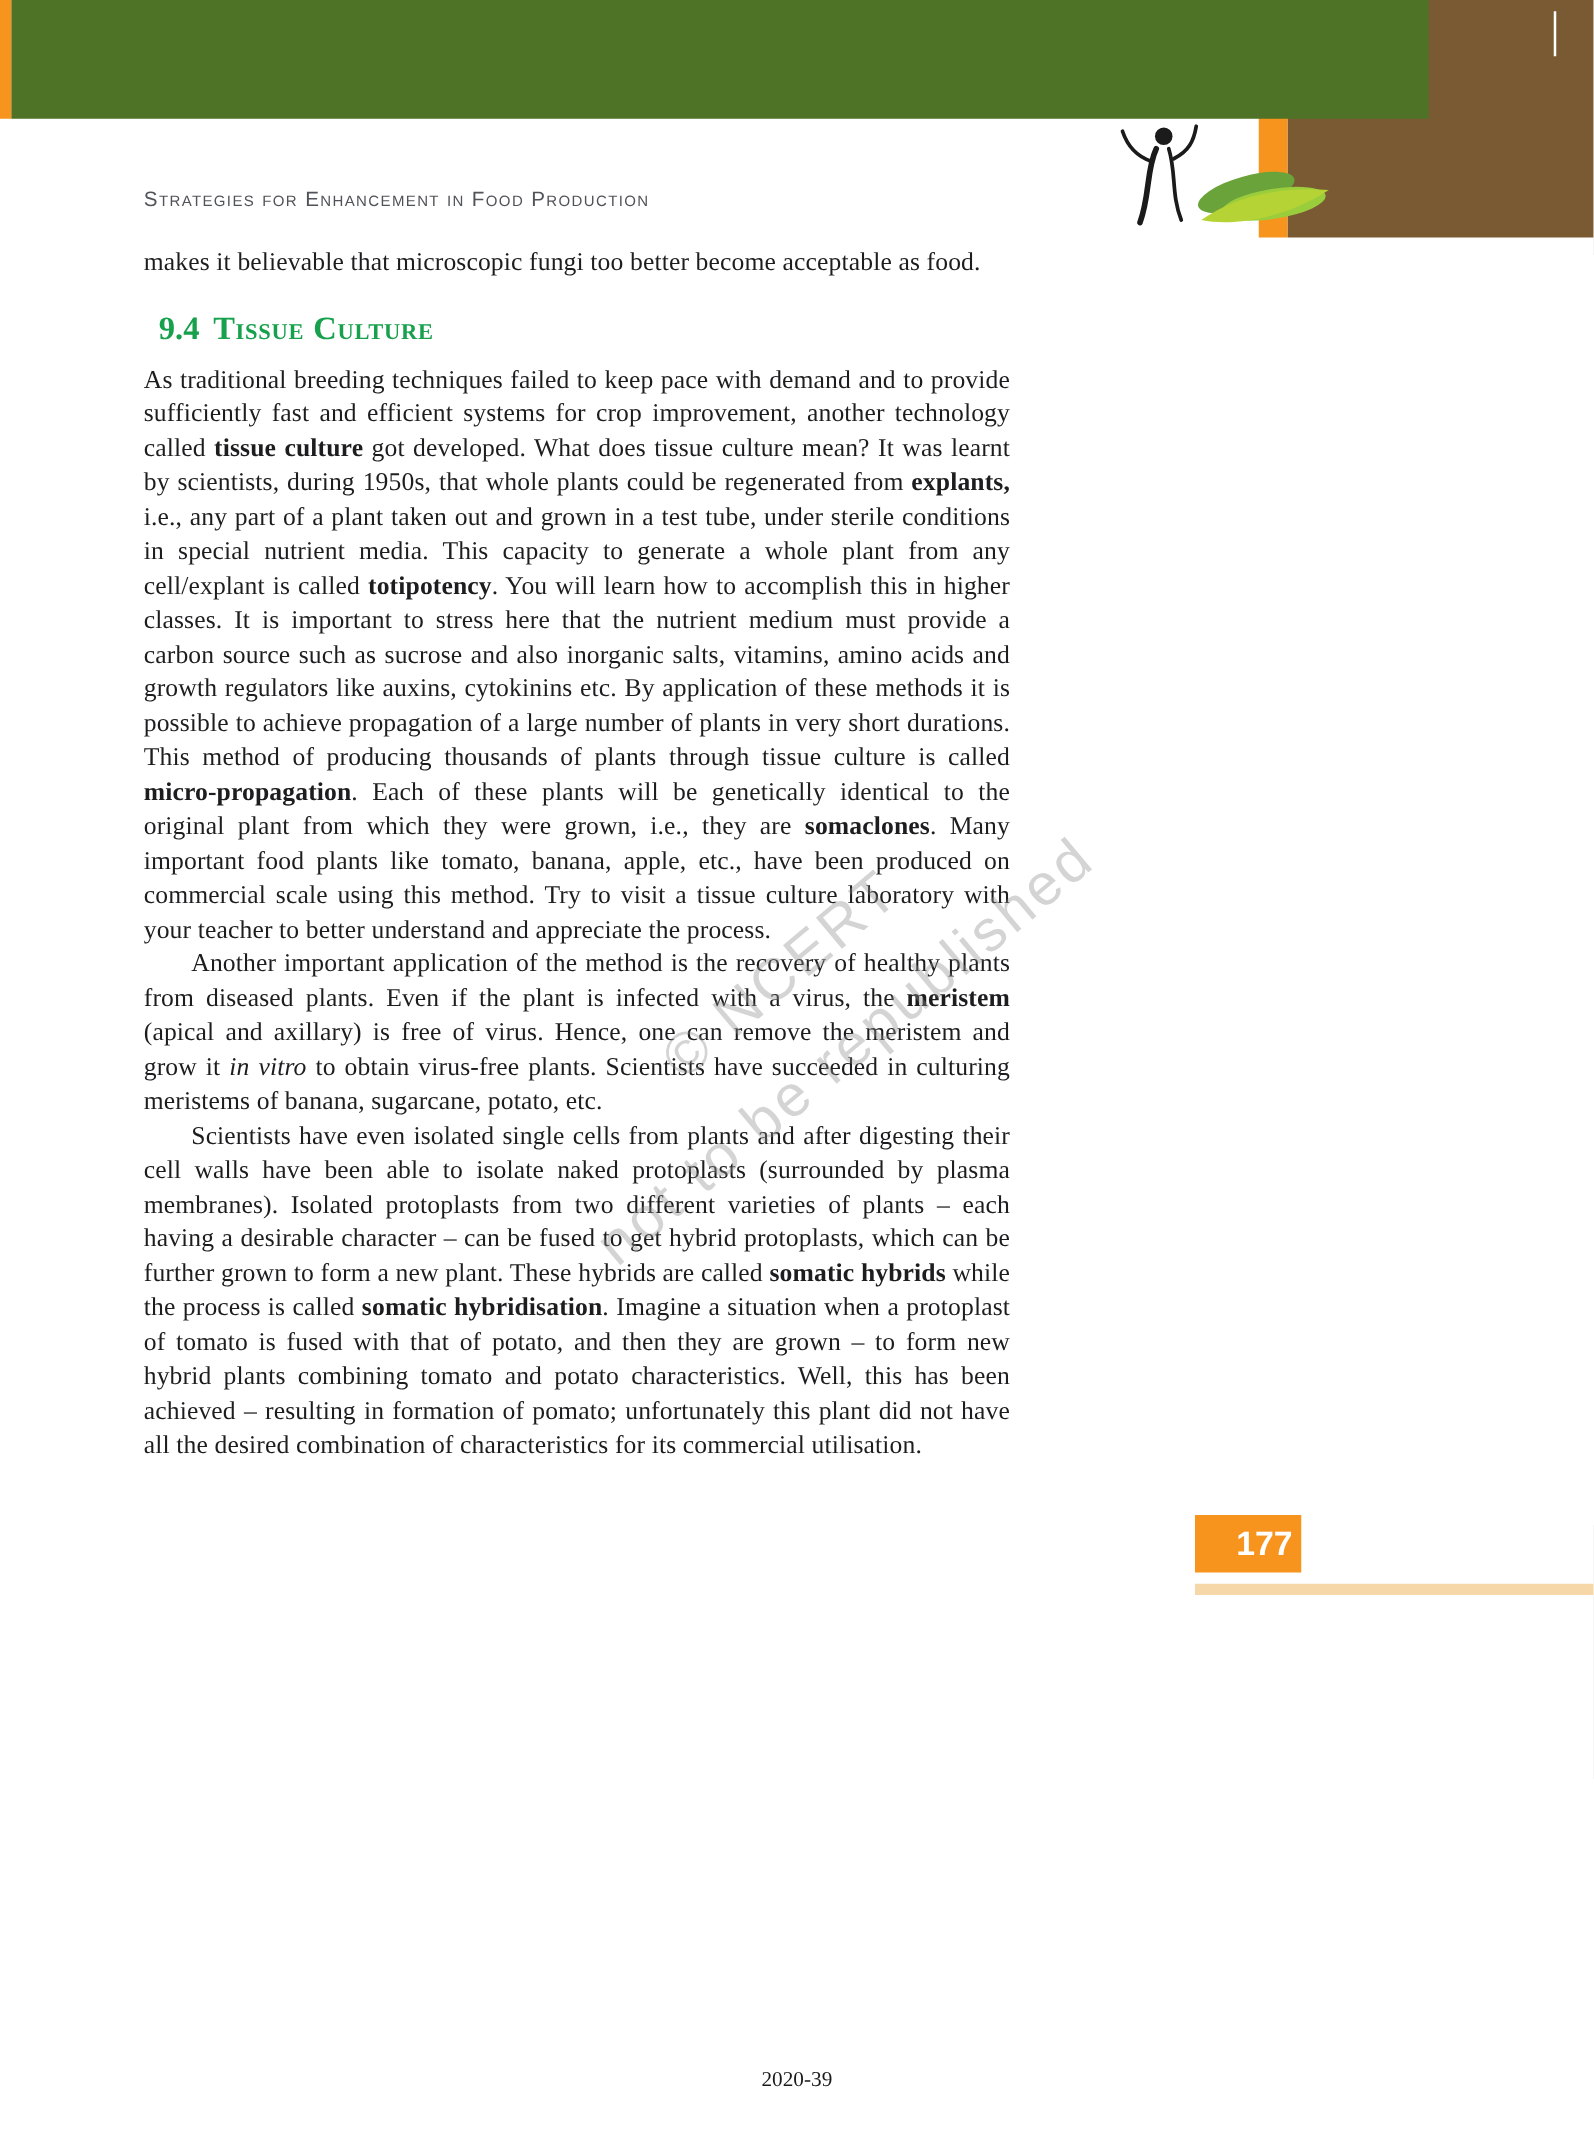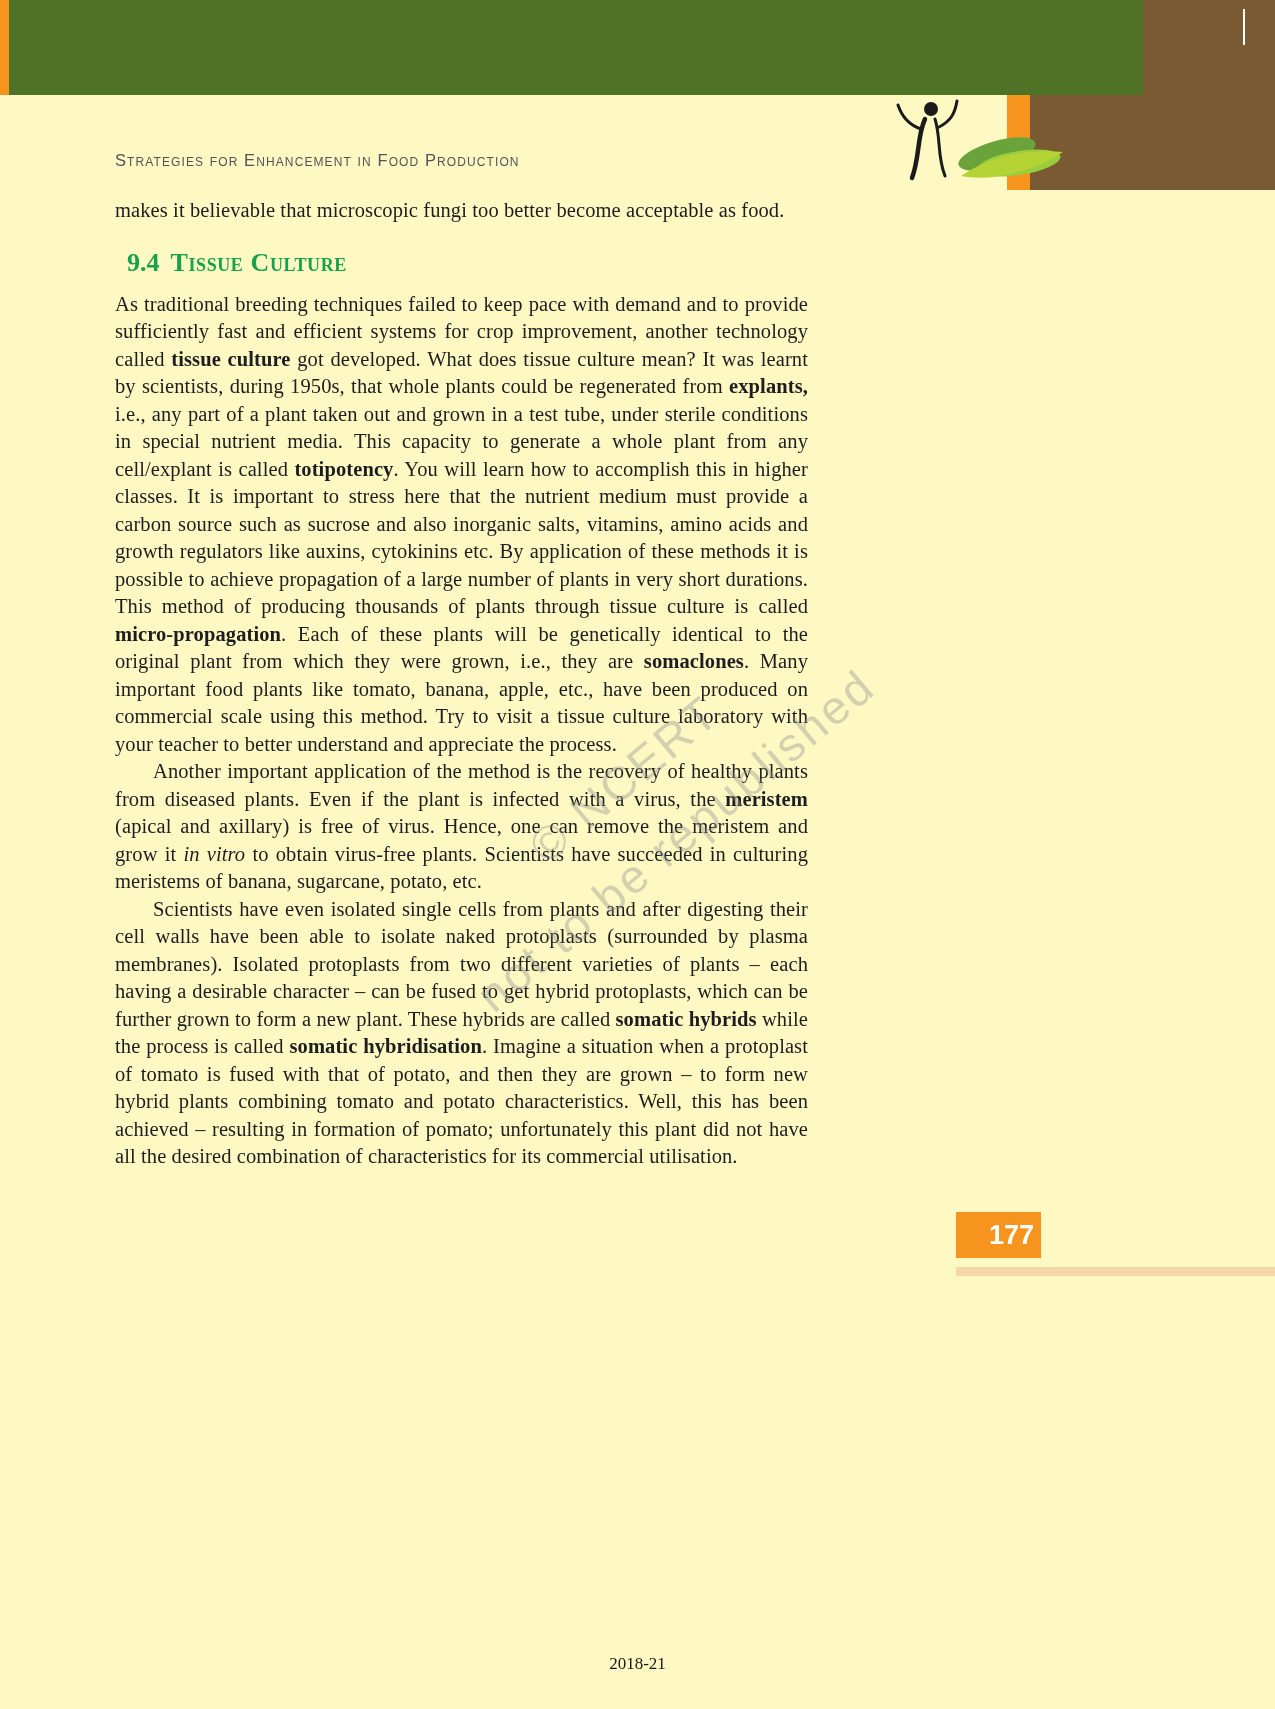--- a/index.html
+++ b/index.html
@@ -4,21 +4,21 @@
 <style>
   * { margin: 0; padding: 0; box-sizing: border-box; }
   html, body { background: #e9e9e9; }
   body { font-family: "Liberation Serif", serif; }
 
   .page {
     position: relative;
     width: 1275px;
     height: 1709px;
     margin: 0 auto;
-    background: #fef9c3;
+    background: #ffffff;
     overflow: hidden;
   }
 
   
   .corner-brown {
     position: absolute; left: 1030px; top: 0;
     width: 245px; height: 190px;
     background: #7a5a33;
   }
   .corner-orange {
@@ -174,15 +174,15 @@
   </div>
 
   <div class="watermark">
     <div>© NCERT</div>
     <div>not to be republished</div>
   </div>
 
   <div class="pagenum-box">177</div>
   <div class="pagenum-bar"></div>
 
-  <div class="footer">2018-21</div>
+  <div class="footer">2020-39</div>
 
 </div>
 
 </body></html>

